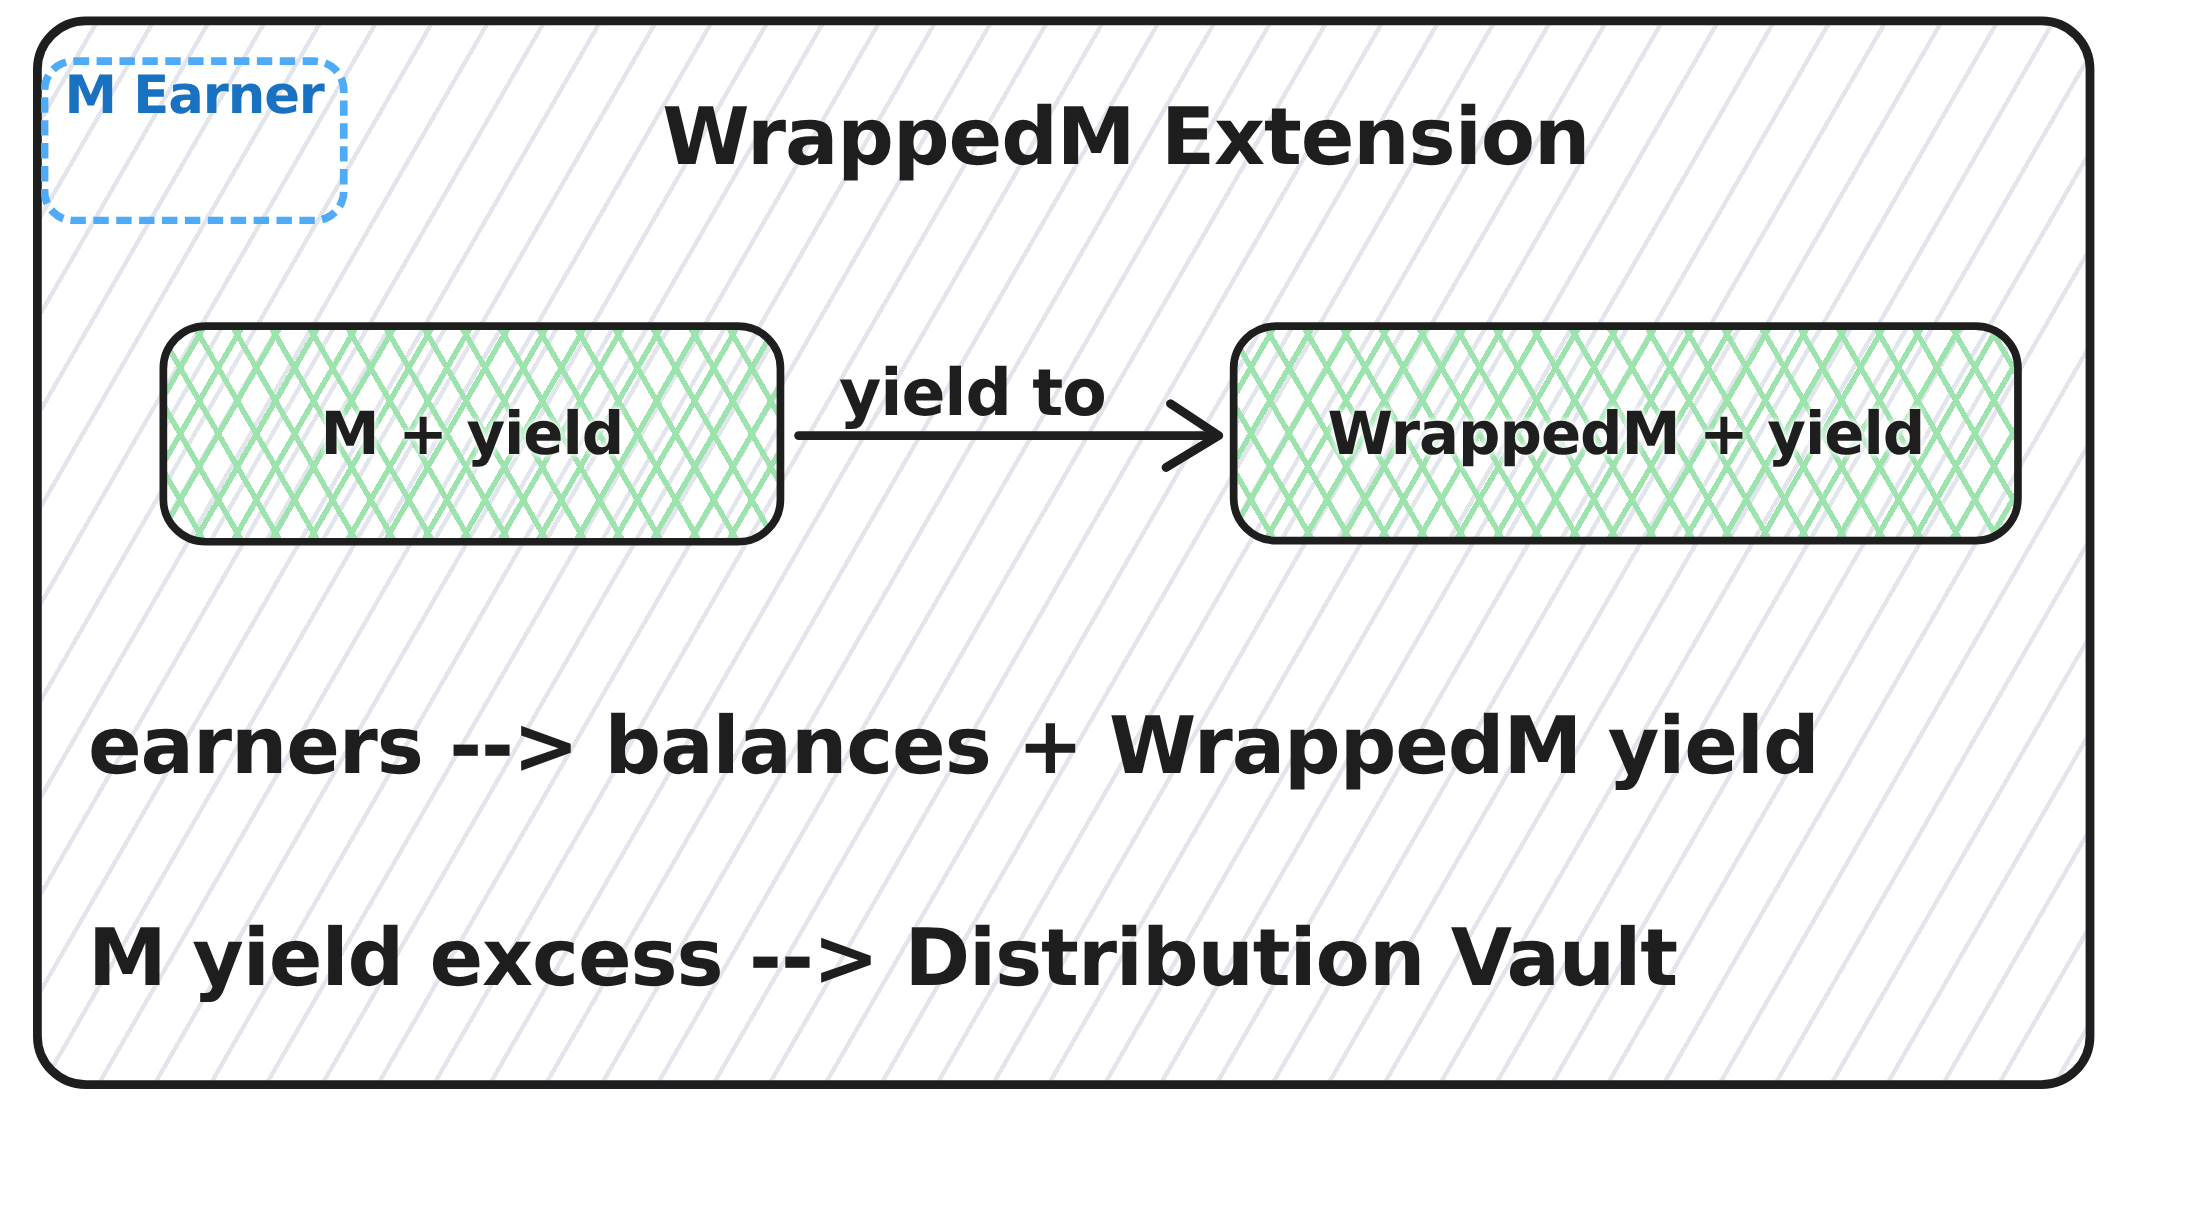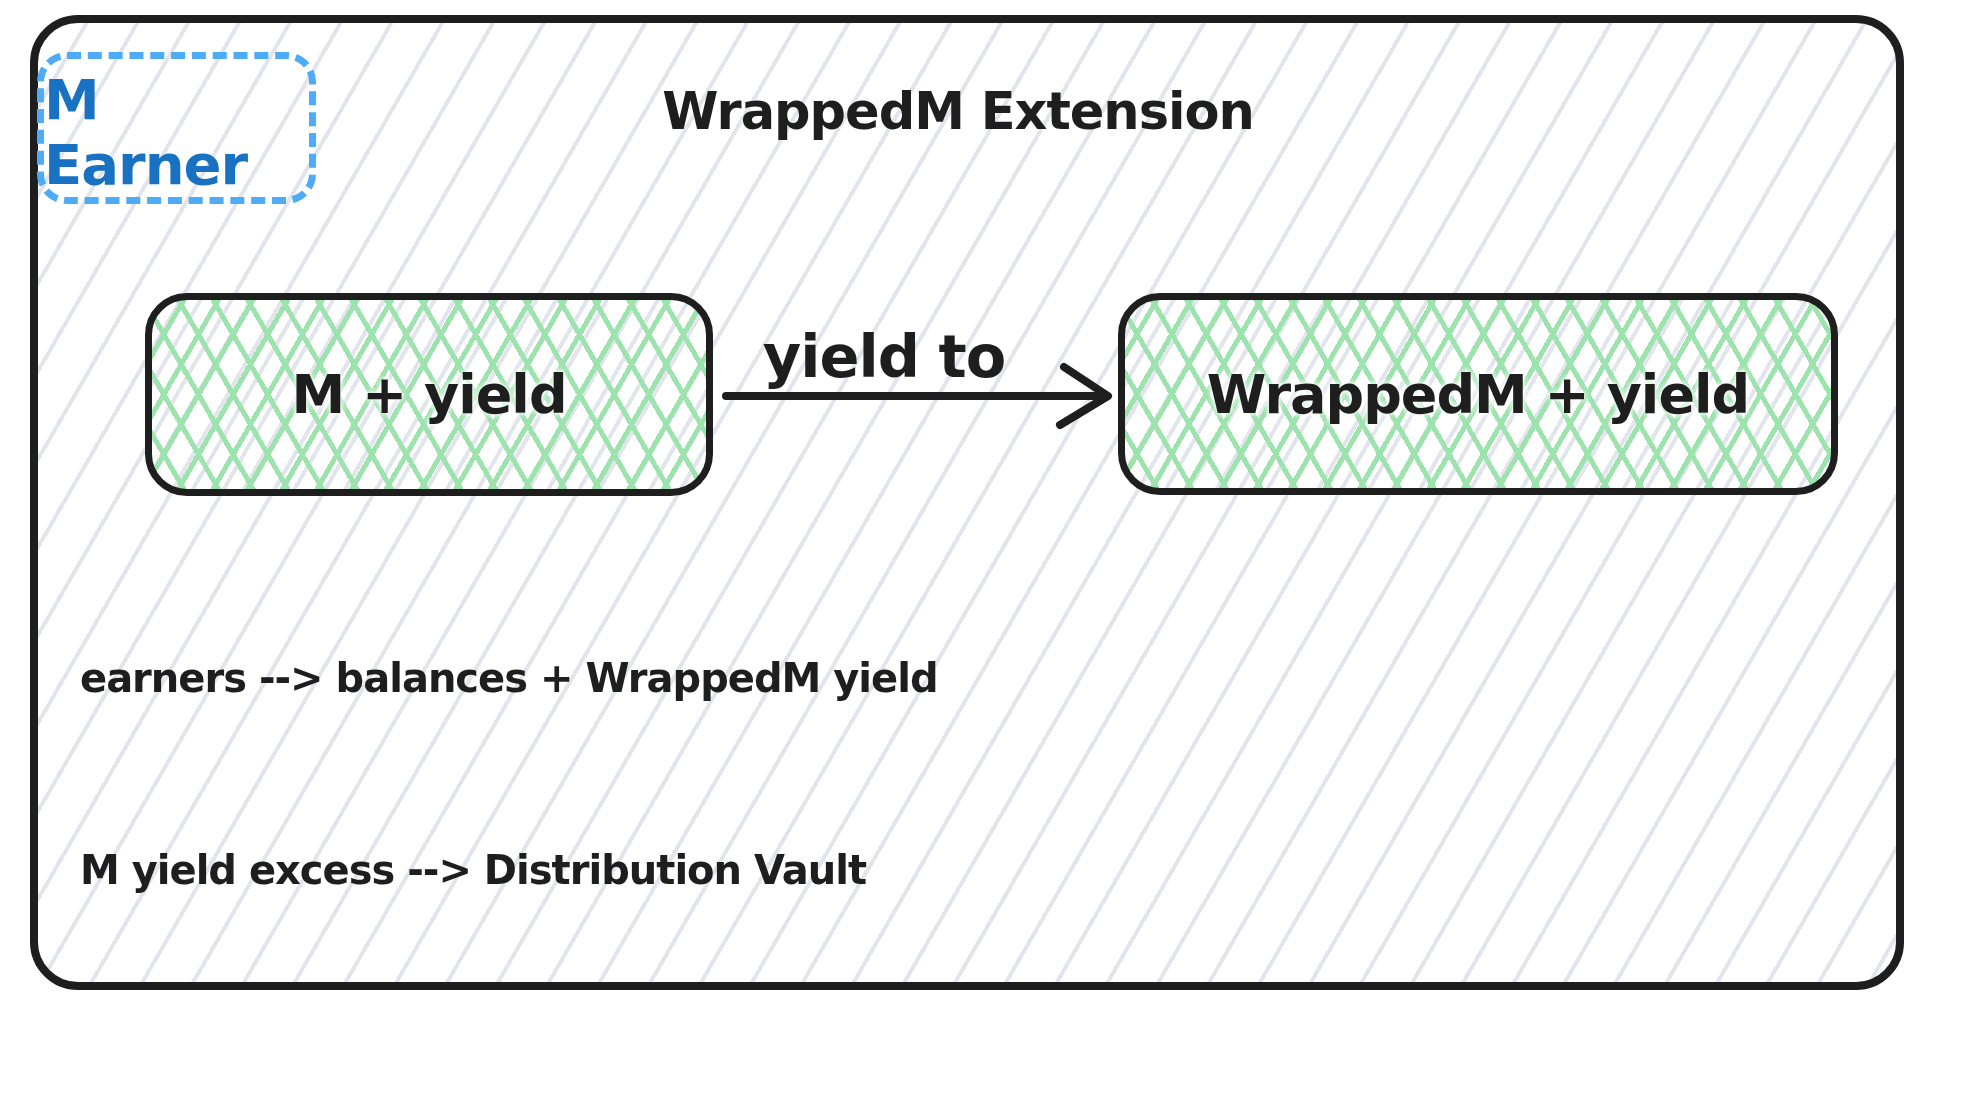--- a/index.html
+++ b/index.html
@@ -25,28 +25,28 @@
     border:8px solid var(--ink);
     border-radius:48px;
     background-image:repeating-linear-gradient(120deg,transparent 0 40px,var(--hatch-gray) 40px 44px);
     background-color:#ffffff;
   }
   
   .badge{
     position:absolute;left:37px;top:52px;width:279px;height:152px;
     border:7px dashed var(--dash-blue);
     border-radius:30px;
-    display:flex;align-items:flex-end;justify-content:center;
-    font-size:56px;font-weight:bold;color:var(--text-blue);
+    display:flex;align-items:flex-start;justify-content:center;
+    font-size:48px;font-weight:bold;color:var(--text-blue);
     letter-spacing:-1px;
   }
   .title{
-    position:absolute;left:558px;top:82px;width:800px;
+    position:absolute;left:602px;top:82px;width:800px;
     text-align:center;
-    font-size:51px;font-weight:bold;letter-spacing:-1px;
+    font-size:72px;font-weight:bold;letter-spacing:-1px;
     white-space:nowrap;
   }
   
   .node{
     position:absolute;
     border:7px solid var(--ink);
     border-radius:42px;
     background-image:
       repeating-linear-gradient(120deg,transparent 0 25px,var(--hatch-green) 25px 30px),
       repeating-linear-gradient(60deg,transparent 0 25px,var(--hatch-green) 25px 30px),
@@ -61,21 +61,21 @@
     text-shadow:0 0 6px #ffffff,0 0 6px #ffffff;
   }
   .arrow-svg{position:absolute;left:700px;top:330px;width:430px;height:110px;overflow:visible;}
   .arrow-label{
     position:absolute;left:684px;top:322px;width:400px;
     text-align:center;font-size:59px;font-weight:bold;letter-spacing:-1px;
     white-space:nowrap;
   }
   .note{
     position:absolute;left:80px;
-    font-size:40px;font-weight:bold;letter-spacing:-1px;
+    font-size:72px;font-weight:bold;letter-spacing:-1px;
     line-height:66px;white-space:nowrap;
   }
   .note-1{top:645px;}
   .note-2{top:735px;}
   .note-3{top:837px;}
 </style>
 </head>
 <body>
 
 <div class="canvas">

